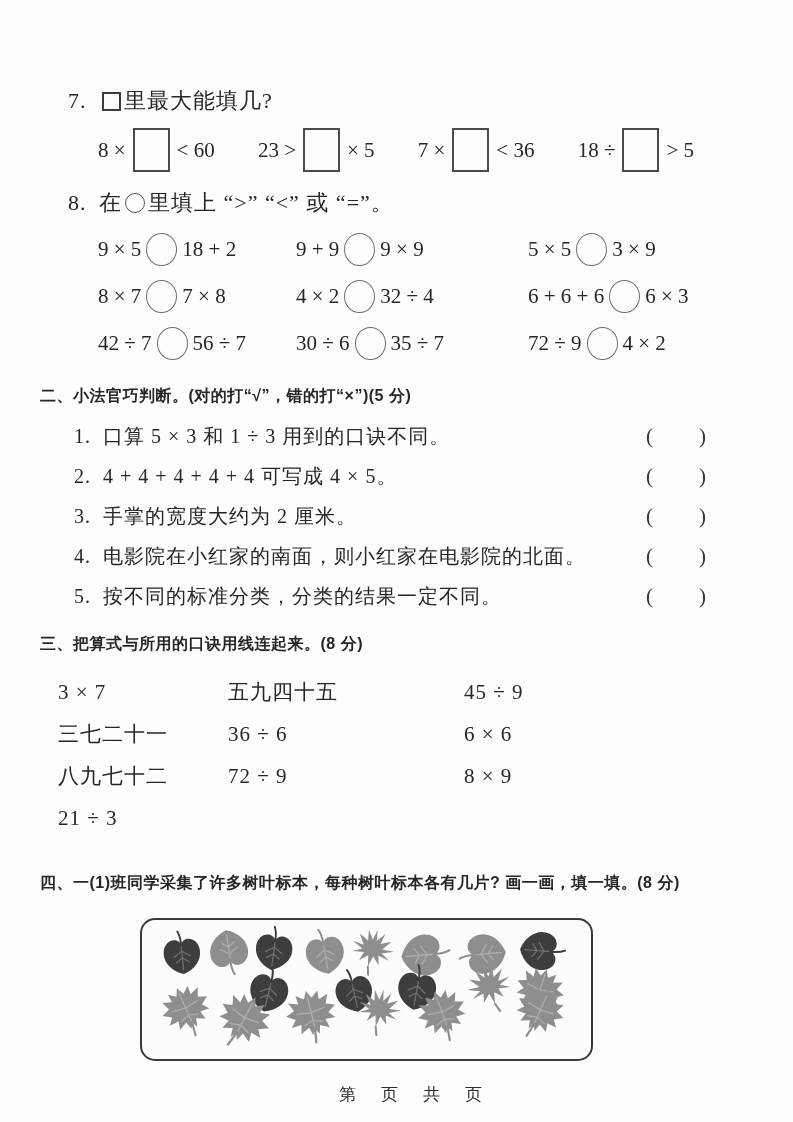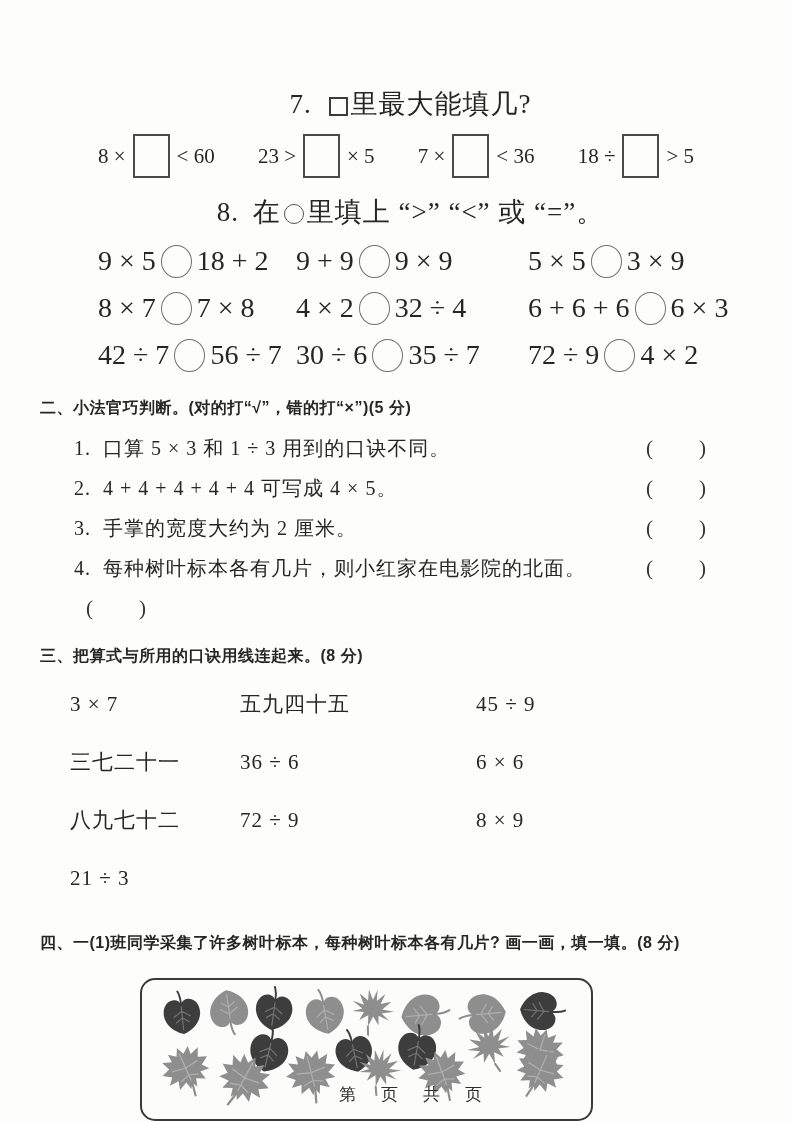--- a/index.html
+++ b/index.html
@@ -9,21 +9,21 @@
     width:793px; height:1122px;
     margin:0 auto;
     background:#fdfdfc;
     color:#262626;
     font-family:"Liberation Serif","DejaVu Serif",serif;
     overflow:hidden;
   }
   .content { padding:86px 40px 0 40px; }
 
   
-  .q-heading { font-size:27px; margin:0 0 12px 28px; letter-spacing:1px;text-align:center; }
+  .q-heading { font-size:22px; margin:0 0 12px 28px; letter-spacing:1px; }
   .q-num { font-family:"Liberation Serif",serif; margin-right:6px; }
   .blank-square {
     display:inline-block; width:19px; height:19px;
     border:2px solid #3c3c3c; vertical-align:-3px; margin:0 3px;
   }
   .equation-row {
     margin:0 0 16px 58px; width:596px;
     display:flex; justify-content:space-between; align-items:center;
     font-size:21px;
   }
@@ -35,21 +35,21 @@
 
   
   .circle-glyph {
     display:inline-block; width:20px; height:20px;
     border:1.5px solid #555; border-radius:50%;
     vertical-align:-3px; margin:0 3px;
   }
   .cmp-grid {
     margin:2px 0 0 58px;
     display:grid; grid-template-columns:198px 232px 1fr;
-    row-gap:9px; font-size:28px;
+    row-gap:9px; font-size:21px;
   }
   .cmp-cell { display:flex; align-items:center; white-space:nowrap; height:38px; }
   .cmp-circle {
     display:inline-block; flex:0 0 auto; width:31px; height:33px;
     border:1.5px solid #707070; border-radius:50%; margin:0 5px;
   }
 
   
   .sec-heading {
     font-family:"Liberation Sans","DejaVu Sans",sans-serif;
@@ -61,22 +61,22 @@
   .judge-list { margin-left:34px; font-size:20px; }
   .judge-item {
     display:flex; justify-content:space-between; align-items:baseline;
     width:632px; margin-bottom:13px; line-height:27px;
   }
   .judge-text { letter-spacing:1px; }
   .parens { display:inline-flex; gap:46px; font-size:21px; color:#333; flex:0 0 auto; margin-left:12px; }
 
   
   .match-grid {
-    margin-left:30px; font-size:21px;
-    display:grid; grid-template-columns:170px 236px 1fr; row-gap:16px;
+    margin-left:18px; font-size:21px;
+    display:grid; grid-template-columns:170px 236px 1fr; row-gap:0;
   }
   .match-grid > span { line-height:42px; letter-spacing:1px; white-space:nowrap; }
 
   
   .sec4-heading { line-height:39px; width:712px; }
   .leaf-box {
     position:relative;
     margin:10px 0 0 100px;
     width:453px; height:143px;
     border:2px solid #3a3a3a; border-radius:15px;
@@ -216,27 +216,28 @@
             </span>
         </div>
         <div class="judge-item">
           <span class="judge-text"><span class="q-num">3.</span> <span>手掌的宽度大约为 2 厘米。</span></span>
           <span class="parens">
               <span>(</span>
               <span>)</span>
             </span>
         </div>
         <div class="judge-item">
-          <span class="judge-text"><span class="q-num">4.</span> <span>每种树叶标本各有几片，则小红家在电影院的北面。</span></span>
-          <span class="parens">
-              <span>(</span>
-              <span>)</span>
-            </span>
-        </div>
-        <div class="judge-item">
+          <span class="judge-text"><span class="q-num">4.</span> <span>电影院在小红家的南面，则小红家在电影院的北面。</span></span>
+          <span class="parens">
+              <span>(</span>
+              <span>)</span>
+            </span>
+        </div>
+        <div class="judge-item">
+          <span class="judge-text"><span class="q-num">5.</span> <span>按不同的标准分类，分类的结果一定不同。</span></span>
           <span class="parens">
               <span>(</span>
               <span>)</span>
             </span>
         </div>
       </div>
     </section>
 
     <section>
       <h2 class="sec-heading">三、把算式与所用的口诀用线连起来。(8 分)</h2>

